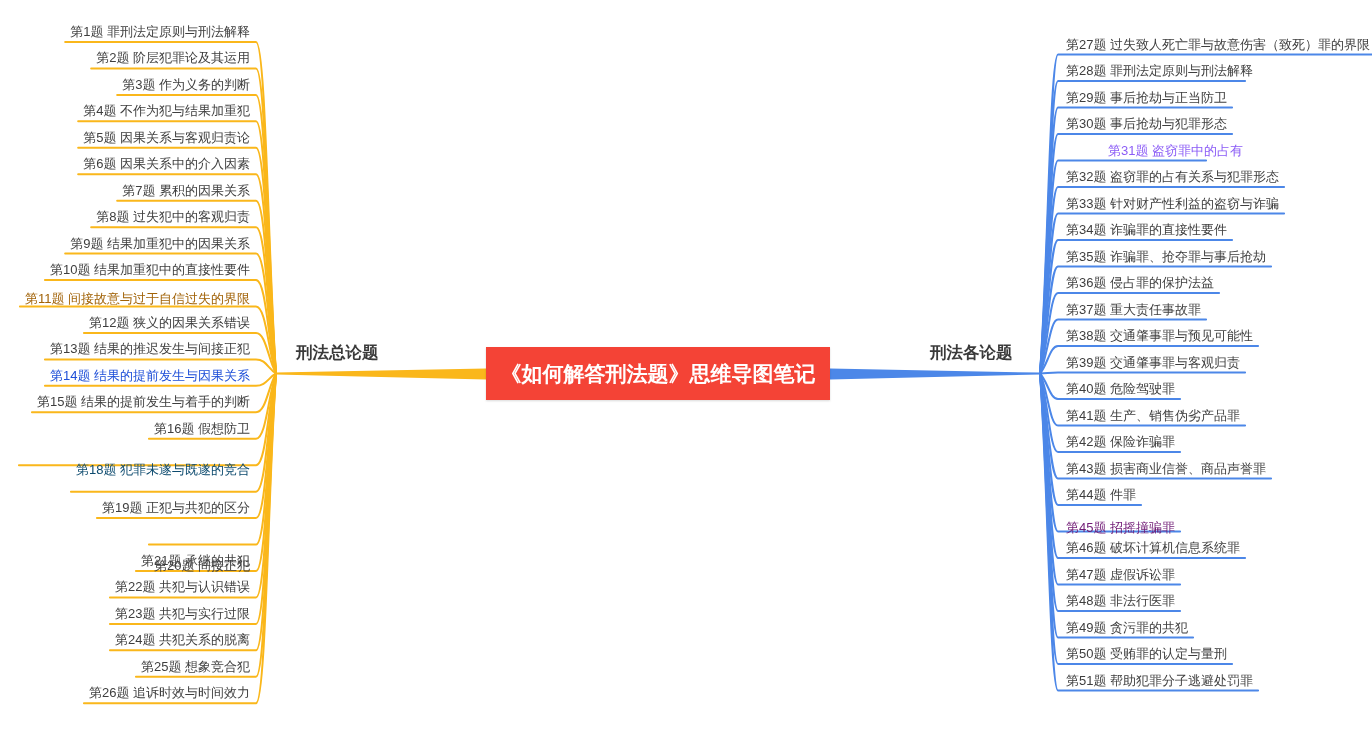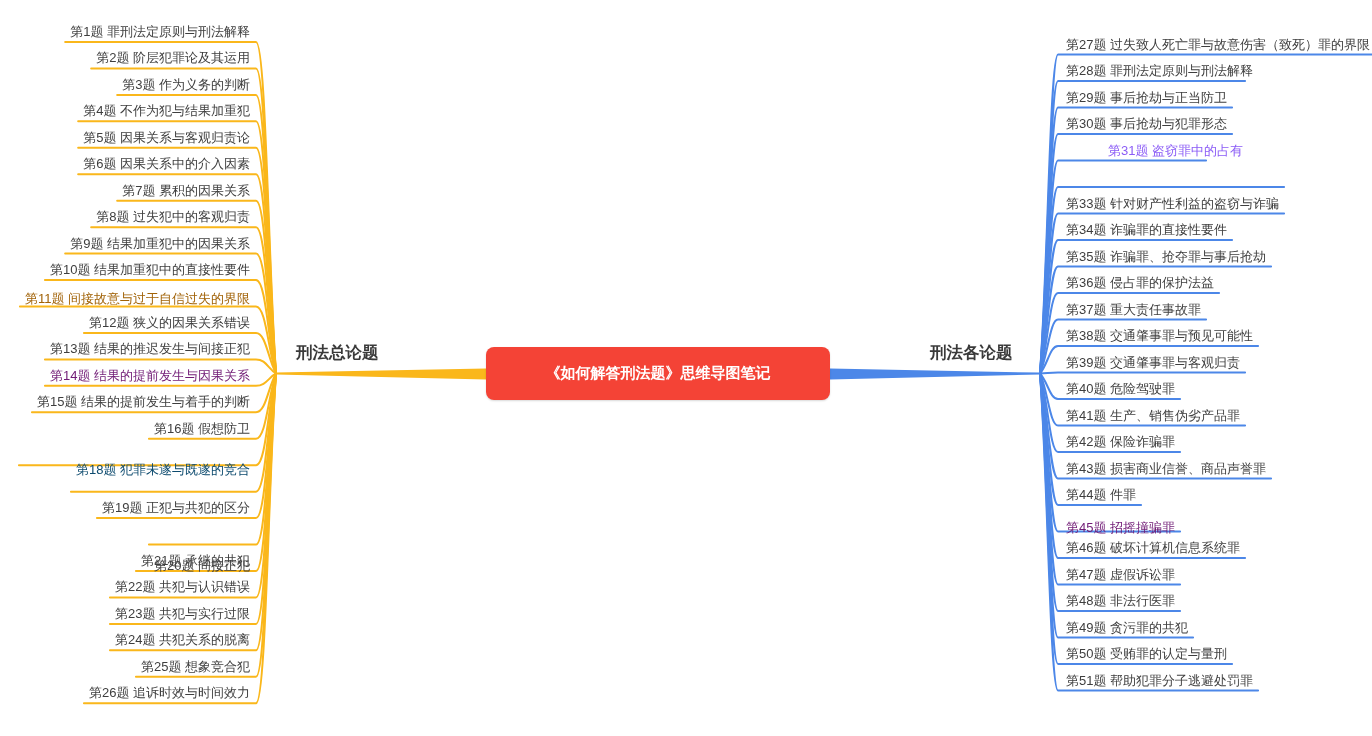--- a/index.html
+++ b/index.html
@@ -27,23 +27,23 @@
     z-index:2;
     white-space:nowrap;
     font-size:16.5px;
     font-weight:bold;
     color:#3a3a3a;
   }
   .root-node{
     position:absolute;
     left:486px;top:347px;
     width:344px;height:53px;
-    border-radius:8px;
+    border-radius:0;
     display:flex;align-items:center;justify-content:center;
-    font-size:15px;font-weight:bold;
+    font-size:21px;font-weight:bold;
     z-index:3;
     box-shadow:0 1px 2px rgba(0,0,0,0.15);
     cursor:default;
   }
 </style>
 </head>
 <body>
 
 <div id="mindmap">
   <svg id="edges" width="1372" height="736">
@@ -115,37 +115,38 @@
     <div class="topic-item left" style="color: rgb(62, 62, 62); top: 101.35px; right: 1122px; text-align: center;">第4题 不作为犯与结果加重犯</div>
     <div class="topic-item left" style="color: rgb(62, 62, 62); top: 127.8px; right: 1122px;">第5题 因果关系与客观归责论</div>
     <div class="topic-item left" style="color: rgb(62, 62, 62); top: 154.25px; right: 1122px;">第6题 因果关系中的介入因素</div>
     <div class="topic-item left" style="color: rgb(62, 62, 62); top: 180.7px; right: 1122px;">第7题 累积的因果关系</div>
     <div class="topic-item left" style="color: rgb(62, 62, 62); top: 207.15px; right: 1122px;">第8题 过失犯中的客观归责</div>
     <div class="topic-item left" style="color: rgb(62, 62, 62); top: 233.6px; right: 1122px;">第9题 结果加重犯中的因果关系</div>
     <div class="topic-item left" style="color: rgb(62, 62, 62); top: 260.05px; right: 1122px;">第10题 结果加重犯中的直接性要件</div>
     <div class="topic-item left" style="color: #a16207; top: 289px; right: 1122px;">第11题 间接故意与过于自信过失的界限</div>
     <div class="topic-item left" style="color: rgb(62, 62, 62); top: 312.95px; right: 1122px;">第12题 狭义的因果关系错误</div>
     <div class="topic-item left" style="color: rgb(62, 62, 62); top: 339.4px; right: 1122px;">第13题 结果的推迟发生与间接正犯</div>
-    <div class="topic-item left" style="color: #701a75; top: 365.85px; right: 1122px;">第14题 结果的提前发生与因果关系</div>
+    <div class="topic-item left" style="color: #1d4ed8; top: 365.85px; right: 1122px;">第14题 结果的提前发生与因果关系</div>
     <div class="topic-item left" style="color: rgb(62, 62, 62); top: 392.3px; right: 1122px;">第15题 结果的提前发生与着手的判断</div>
     <div class="topic-item left" style="color: rgb(62, 62, 62); top: 418.75px; right: 1122px;">第16题 假想防卫</div>
     <div class="topic-item left" style="color: #0c4a6e; top: 460px; right: 1122px; margin-left: 16px;">第18题 犯罪未遂与既遂的竞合</div>
     <div class="topic-item left" style="color: rgb(62, 62, 62); top: 498.1px; right: 1122px;">第19题 正犯与共犯的区分</div>
     <div class="topic-item left" style="color: rgb(62, 62, 62); top: 524.55px; right: 1122px; margin-top: 31px;">第20题 间接正犯</div>
     <div class="topic-item left" style="color: rgb(62, 62, 62); top: 551px; right: 1122px;">第21题 承继的共犯</div>
     <div class="topic-item left" style="color: rgb(62, 62, 62); top: 577.45px; right: 1122px;">第22题 共犯与认识错误</div>
     <div class="topic-item left" style="color: rgb(62, 62, 62); top: 603.9px; right: 1122px;">第23题 共犯与实行过限</div>
     <div class="topic-item left" style="color: rgb(62, 62, 62); top: 630.35px; right: 1122px;">第24题 共犯关系的脱离</div>
     <div class="topic-item left" style="color: rgb(62, 62, 62); top: 656.8px; right: 1122px;">第25题 想象竞合犯</div>
     <div class="topic-item left" style="color: rgb(62, 62, 62); top: 683.25px; right: 1122px;">第26题 追诉时效与时间效力</div>
     <div class="topic-item right" style="color: rgb(62, 62, 62); top: 34.5px; left: 1066px;">第27题 过失致人死亡罪与故意伤害（致死）罪的界限</div>
     <div class="topic-item right" style="color: rgb(62, 62, 62); top: 61px; left: 1066px;">第28题 罪刑法定原则与刑法解释</div>
     <div class="topic-item right" style="color: rgb(62, 62, 62); top: 87.5px; left: 1066px;">第29题 事后抢劫与正当防卫</div>
     <div class="topic-item right" style="color: rgb(62, 62, 62); top: 114px; left: 1066px;">第30题 事后抢劫与犯罪形态</div>
     <div class="topic-item right" style="color: #8b5cf6; top: 140.5px; left: 1064px; margin-left: 44px;">第31题 盗窃罪中的占有</div>
+    <div class="topic-item right" style="color: rgb(62, 62, 62); top: 167px; left: 1066px;">第32题 盗窃罪的占有关系与犯罪形态</div>
     <div class="topic-item right" style="color: rgb(62, 62, 62); top: 193.5px; left: 1066px;">第33题 针对财产性利益的盗窃与诈骗</div>
     <div class="topic-item right" style="color: rgb(62, 62, 62); top: 220px; left: 1066px;">第34题 诈骗罪的直接性要件</div>
     <div class="topic-item right" style="color: rgb(62, 62, 62); top: 246.5px; left: 1066px;">第35题 诈骗罪、抢夺罪与事后抢劫</div>
     <div class="topic-item right" style="color: rgb(62, 62, 62); top: 273px; left: 1066px;">第36题 侵占罪的保护法益</div>
     <div class="topic-item right" style="color: rgb(62, 62, 62); top: 299.5px; left: 1066px;">第37题 重大责任事故罪</div>
     <div class="topic-item right" style="color: rgb(62, 62, 62); top: 326px; left: 1066px;">第38题 交通肇事罪与预见可能性</div>
     <div class="topic-item right" style="color: rgb(62, 62, 62); top: 352.5px; left: 1066px;">第39题 交通肇事罪与客观归责</div>
     <div class="topic-item right" style="color: rgb(62, 62, 62); top: 379px; left: 1066px;">第40题 危险驾驶罪</div>
     <div class="topic-item right" style="color: rgb(62, 62, 62); top: 405.5px; left: 1066px;">第41题 生产、销售伪劣产品罪</div>
     <div class="topic-item right" style="color: rgb(62, 62, 62); top: 432px; left: 1066px;">第42题 保险诈骗罪</div>

